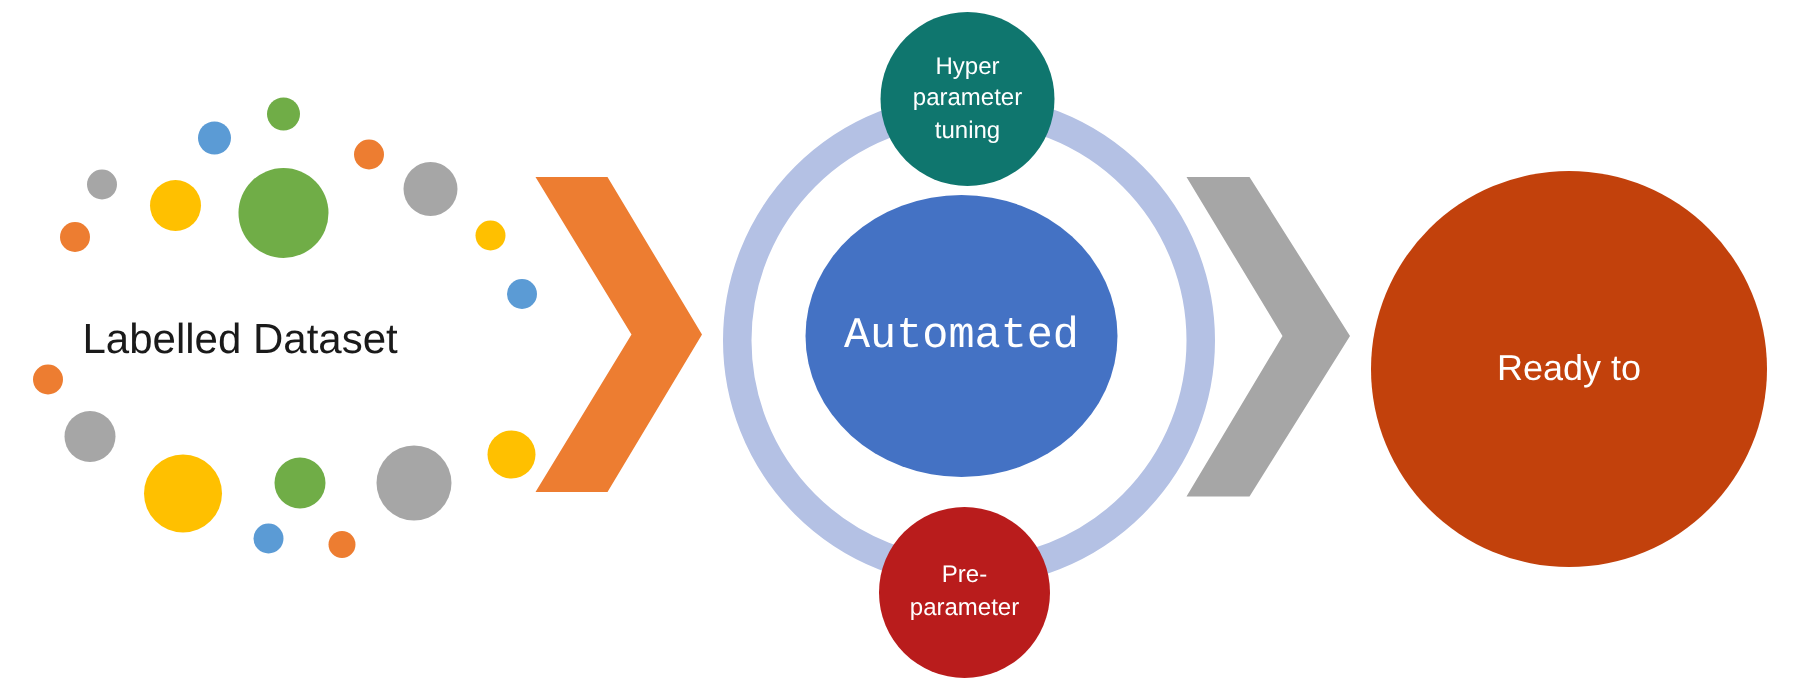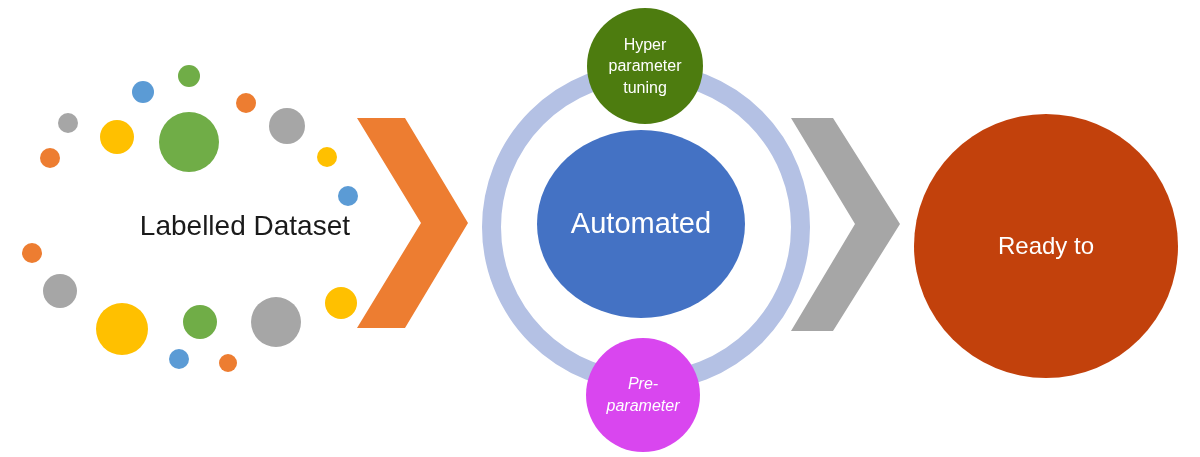--- a/index.html
+++ b/index.html
@@ -15,40 +15,40 @@
     position:absolute;
     border-radius:50%;
     display:flex;align-items:center;justify-content:center;
     text-align:center;
     color:#ffffff;
   }
   .node .line{display:block;}
   #automated-node{
     left:537px;top:130px;width:208px;height:188px;
     background:#4472C4;
-    font-size:29px;line-height:1.16;
+    font-size:29px;line-height:1.16;font-family:Liberation Mono, monospace;
   }
   #hyper-node{
     left:587px;top:8px;width:116px;height:116px;
-    background:#4d7c0f;
+    background:#0f766e;
     font-size:16px;line-height:1.35;
   }
   #pre-node{
     left:586px;top:338px;width:114px;height:114px;
-    background:#d946ef;
-    font-size:16px;line-height:1.35;font-style:italic;
+    background:#b91c1c;
+    font-size:16px;line-height:1.35;
   }
   #ready-node{
     left:914px;top:114px;width:264px;height:264px;
     background:#c2410c;
     font-size:24px;line-height:1.2;
   }
   #dataset-label{
     position:absolute;left:55px;top:210px;width:295px;
-    text-align:right;
+    text-align:left;
     font-size:28px;color:#1a1a1a;
   }
   .chevron-orange{fill:#ED7D31;}
   .chevron-gray{fill:#A6A6A6;}
   .ring-circle{fill:none;stroke:#B4C1E4;stroke-width:19px;}
 </style>
 </head>
 <body>
 
 <div class="canvas">

